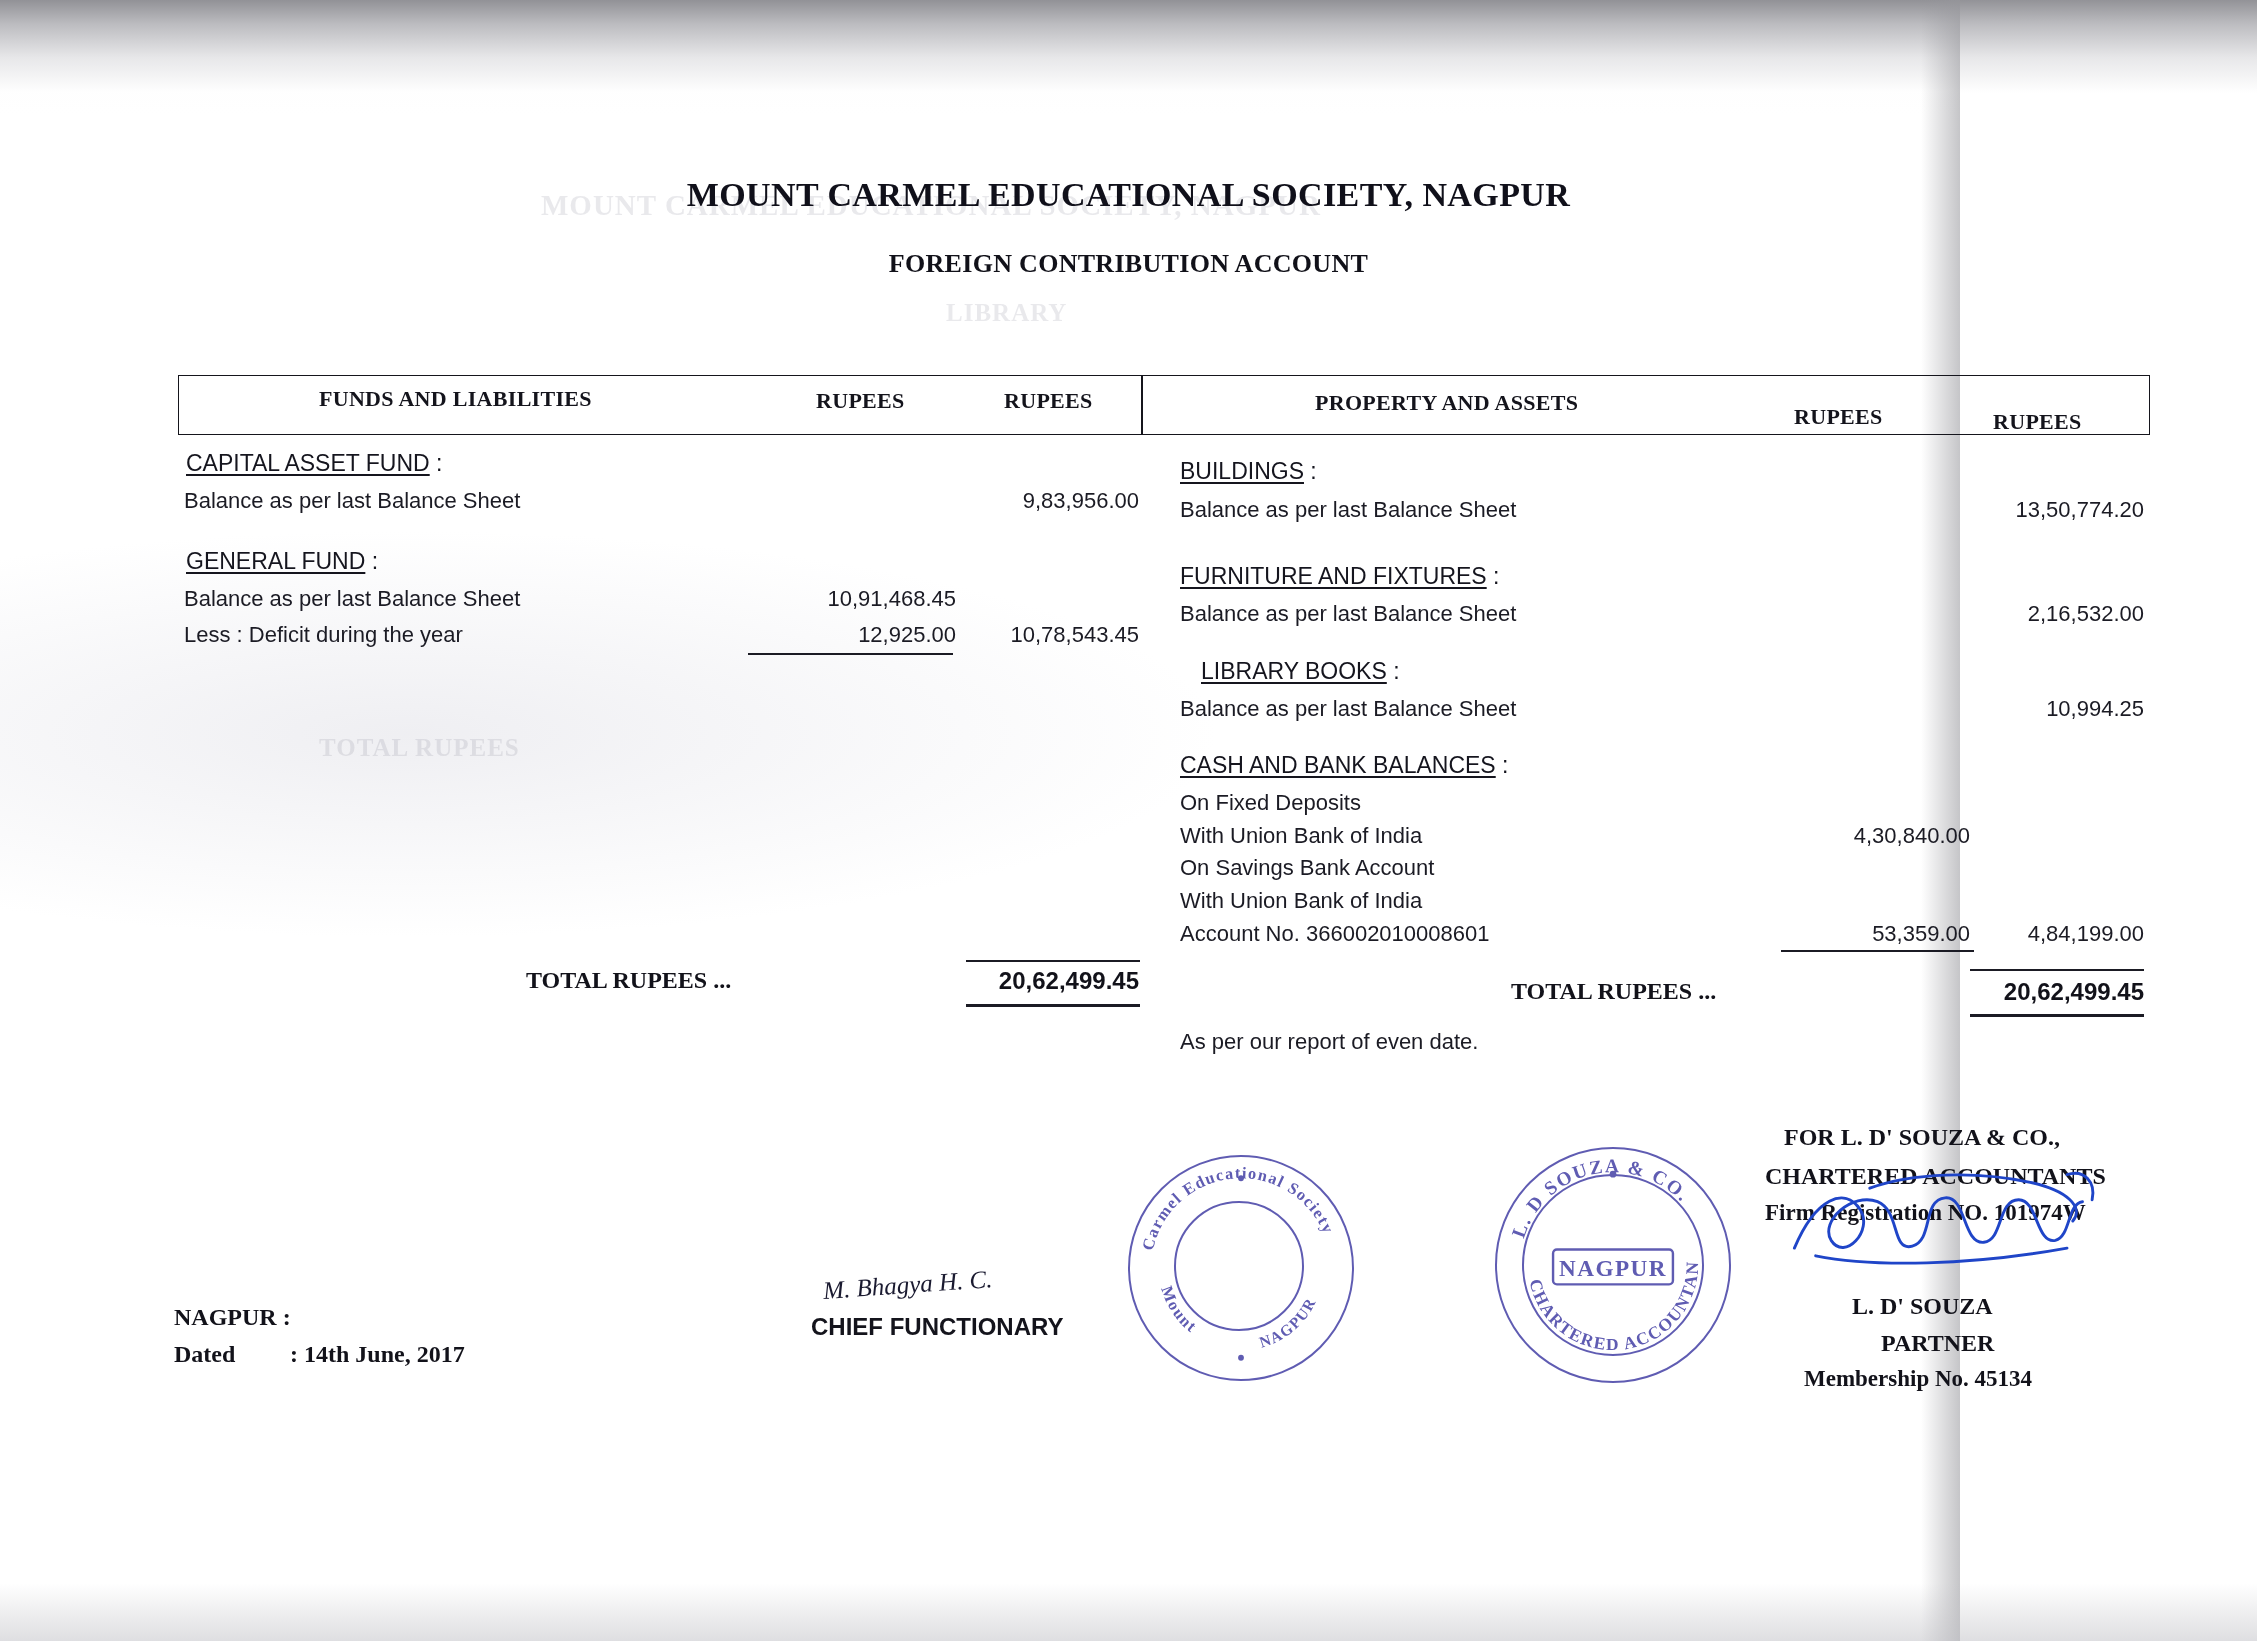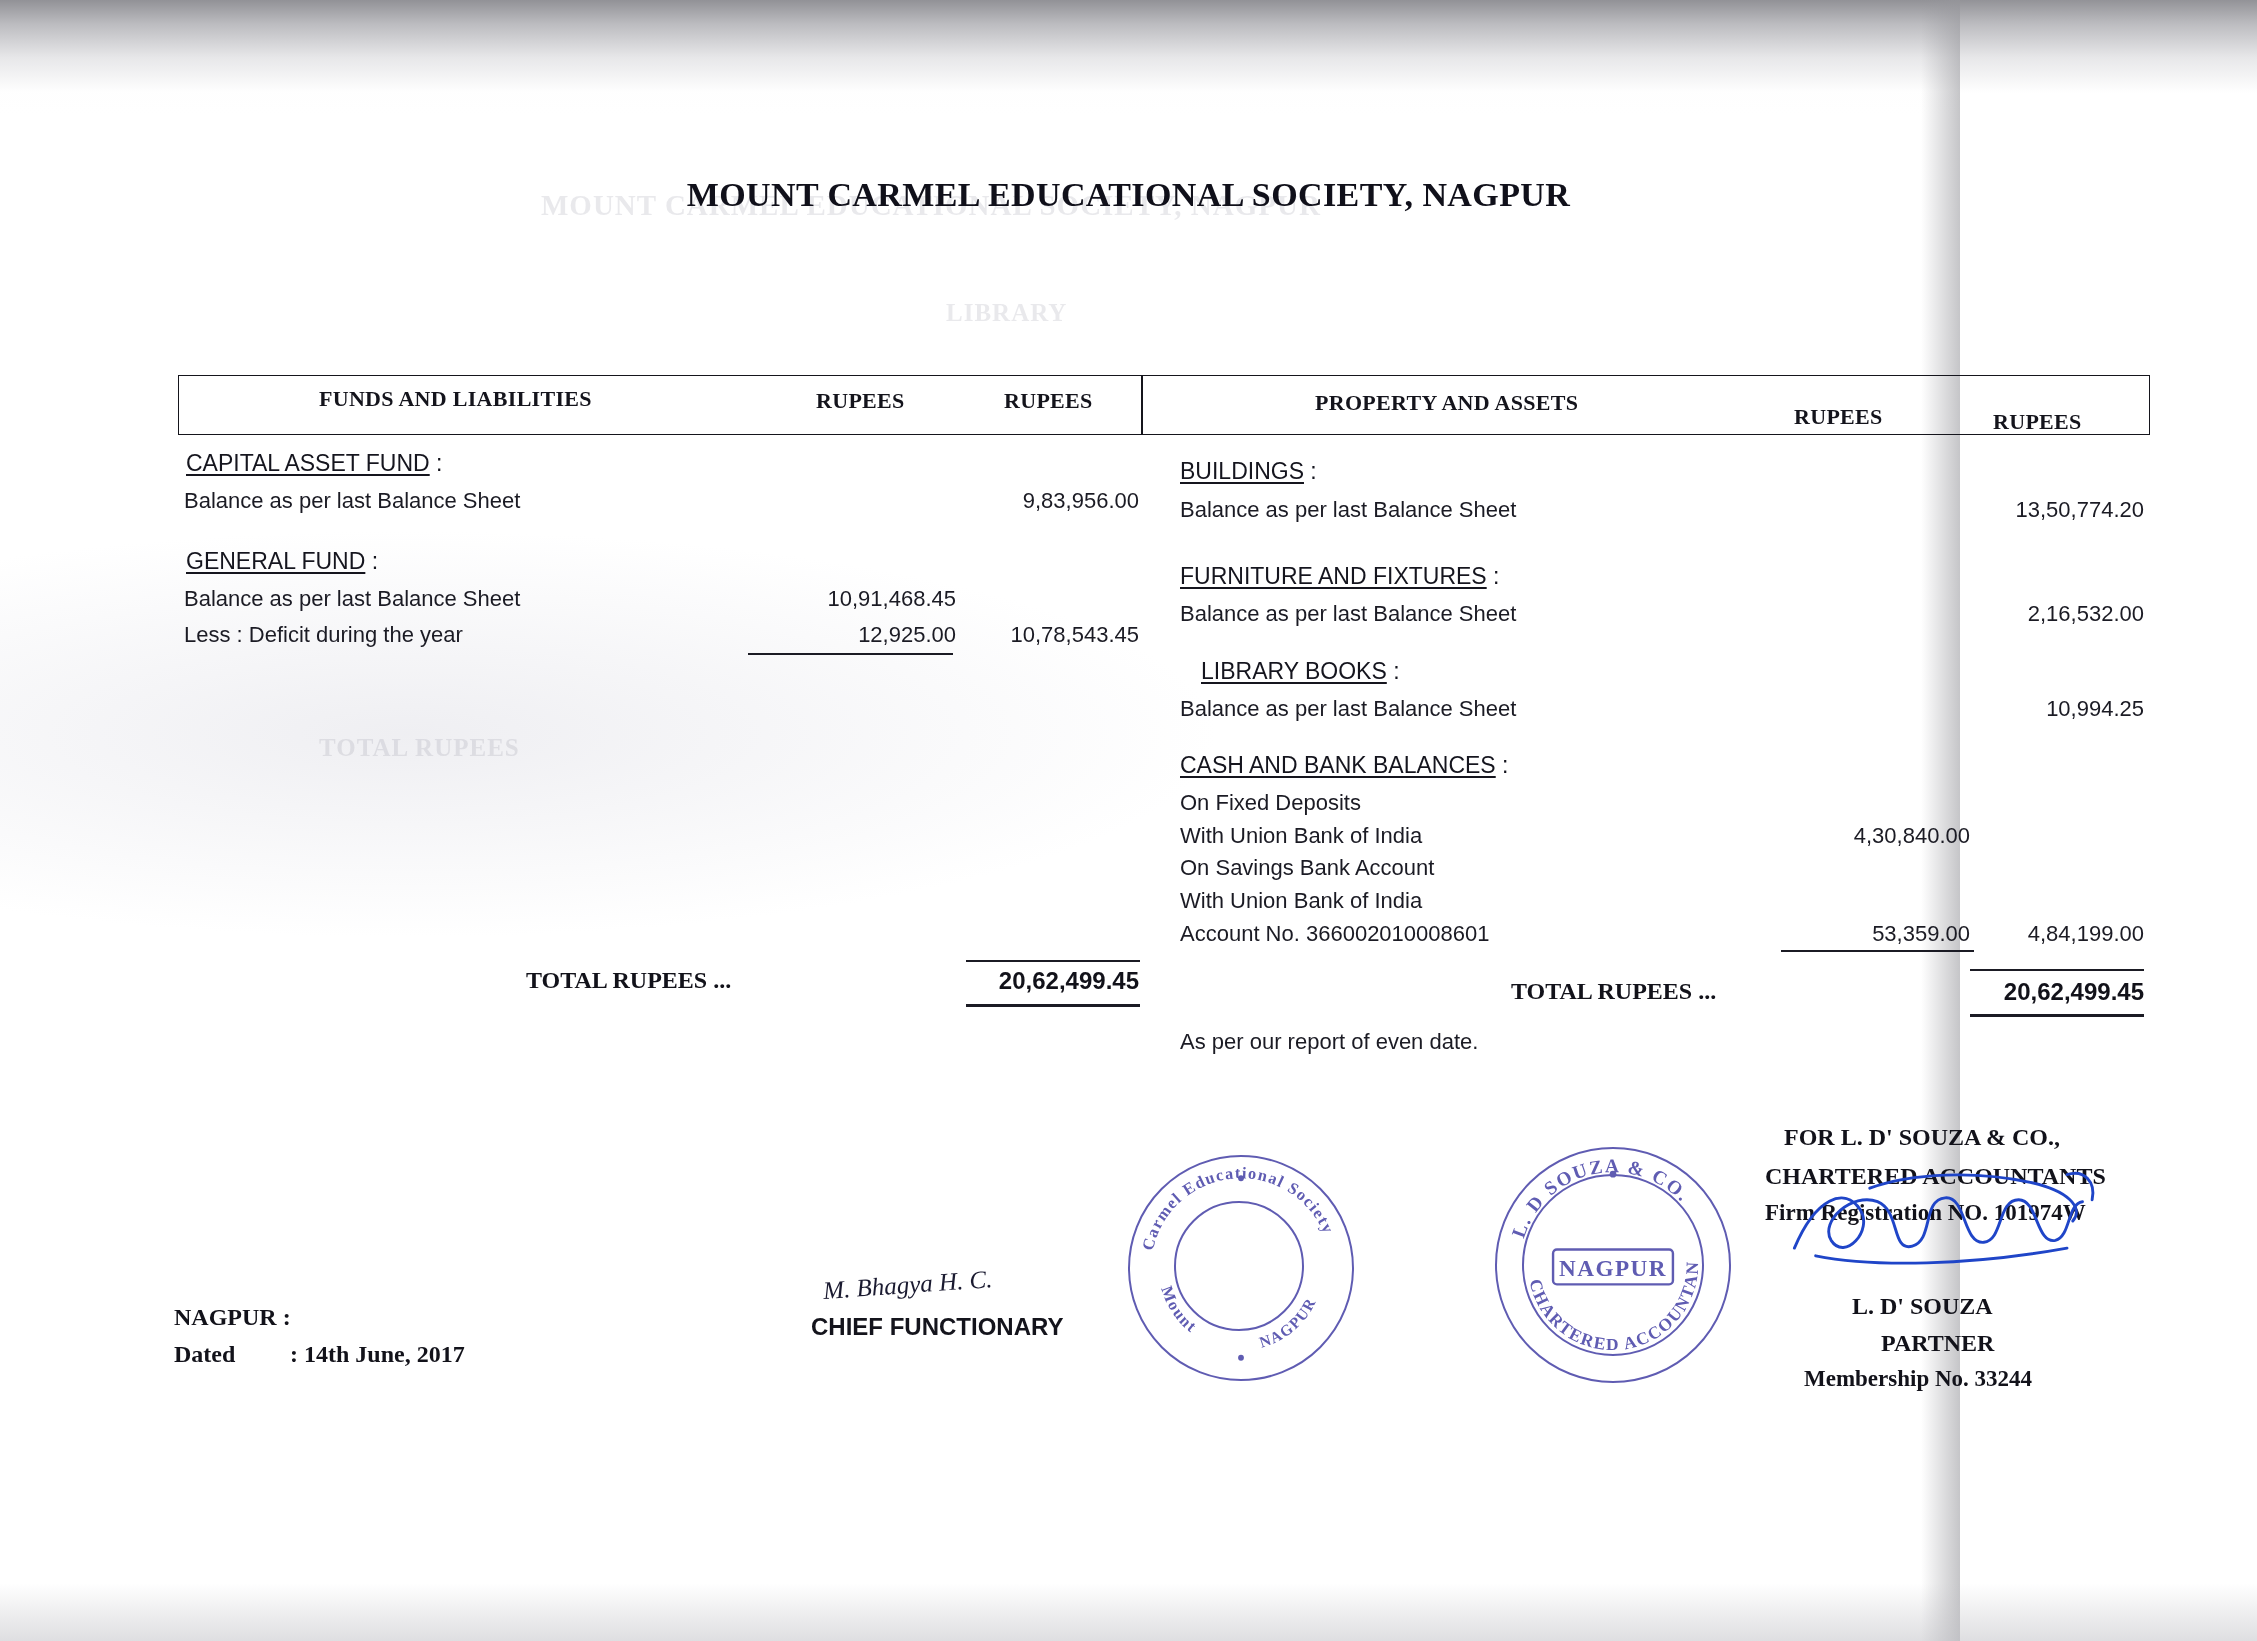--- a/index.html
+++ b/index.html
@@ -242,20 +242,21 @@
   <div class="scan-shadow-right"></div>
   <div class="scan-shadow-bottom"></div>
 
   <div class="content">
 
     <div class="ghost" style="left:541px; top:189px; font-size:29px;">MOUNT CARMEL EDUCATIONAL SOCIETY, NAGPUR</div>
     <div class="ghost" style="left:946px; top:299px; font-size:25px;">LIBRARY</div>
     <div class="ghost" style="left:319px; top:734px; font-size:25px;">TOTAL RUPEES</div>
 
     <div class="doc-title">MOUNT CARMEL EDUCATIONAL SOCIETY, NAGPUR</div>
+    <div class="doc-sub1">FOREIGN CONTRIBUTION ACCOUNT</div>
 
     <div class="table-frame"></div>
     <div class="col-divider" style="left:1141px;"></div>
 
     <div class="hdr" style="left:319px; top:386px;">FUNDS AND LIABILITIES</div>
     <div class="hdr" style="left:816px; top:388px;">RUPEES</div>
     <div class="hdr" style="left:1004px; top:388px;">RUPEES</div>
     <div class="hdr" style="left:1315px; top:390px;">PROPERTY AND ASSETS</div>
     <div class="hdr" style="left:1794px; top:404px;">RUPEES</div>
     <div class="hdr" style="left:1993px; top:409px;">RUPEES</div>
@@ -313,21 +314,21 @@
     <div class="foot-bold" style="left:290px; top:1313px;">: 14th June, 2017</div>
 
     <div class="hand" style="left:823px; top:1271px; font-size:25px; transform:rotate(-4deg);">M. Bhagya H. C.</div>
     <div class="sig-label" style="left:811px; top:1313px;">CHIEF FUNCTIONARY</div>
 
     <div class="foot-bold" style="left:1784px; top:1096px;">FOR L. D' SOUZA &amp; CO.,</div>
     <div class="foot-bold" style="left:1765px; top:1135px;">CHARTERED ACCOUNTANTS</div>
     <div class="foot-bold" style="left:1765px; top:1172px; font-size:23px;">Firm Registration NO. 101974W</div>
     <div class="foot-bold" style="left:1852px; top:1265px;">L. D' SOUZA</div>
     <div class="foot-bold" style="left:1881px; top:1302px;">PARTNER</div>
-    <div class="foot-bold" style="left:1804px; top:1338px; font-size:23px;">Membership No. 33244</div>
+    <div class="foot-bold" style="left:1804px; top:1338px; font-size:23px;">Membership No. 45134</div>
 
     <svg class="signature" style="left:1777px; top:1159px; width:348px; height:126px;" viewBox="0 0 360 130">
       <g fill="none" stroke="#1f45c8" stroke-width="3" stroke-linecap="round">
         <path d="M18 92 C40 40, 70 28, 86 52 C100 74, 70 106, 56 84 C44 64, 78 34, 104 44 C128 54, 118 96, 140 90 C162 84, 150 42, 174 40 C196 38, 192 88, 214 86 C234 84, 228 42, 250 42 C270 42, 268 88, 288 84 C304 80, 300 46, 316 44"></path>
         <path d="M96 30 C140 14, 206 12, 262 24 C300 32, 318 50, 306 64"></path>
         <path d="M40 100 C100 112, 200 110, 300 92"></path>
         <path d="M300 16 C318 10, 330 24, 326 42"></path>
       </g>
     </svg>
 

